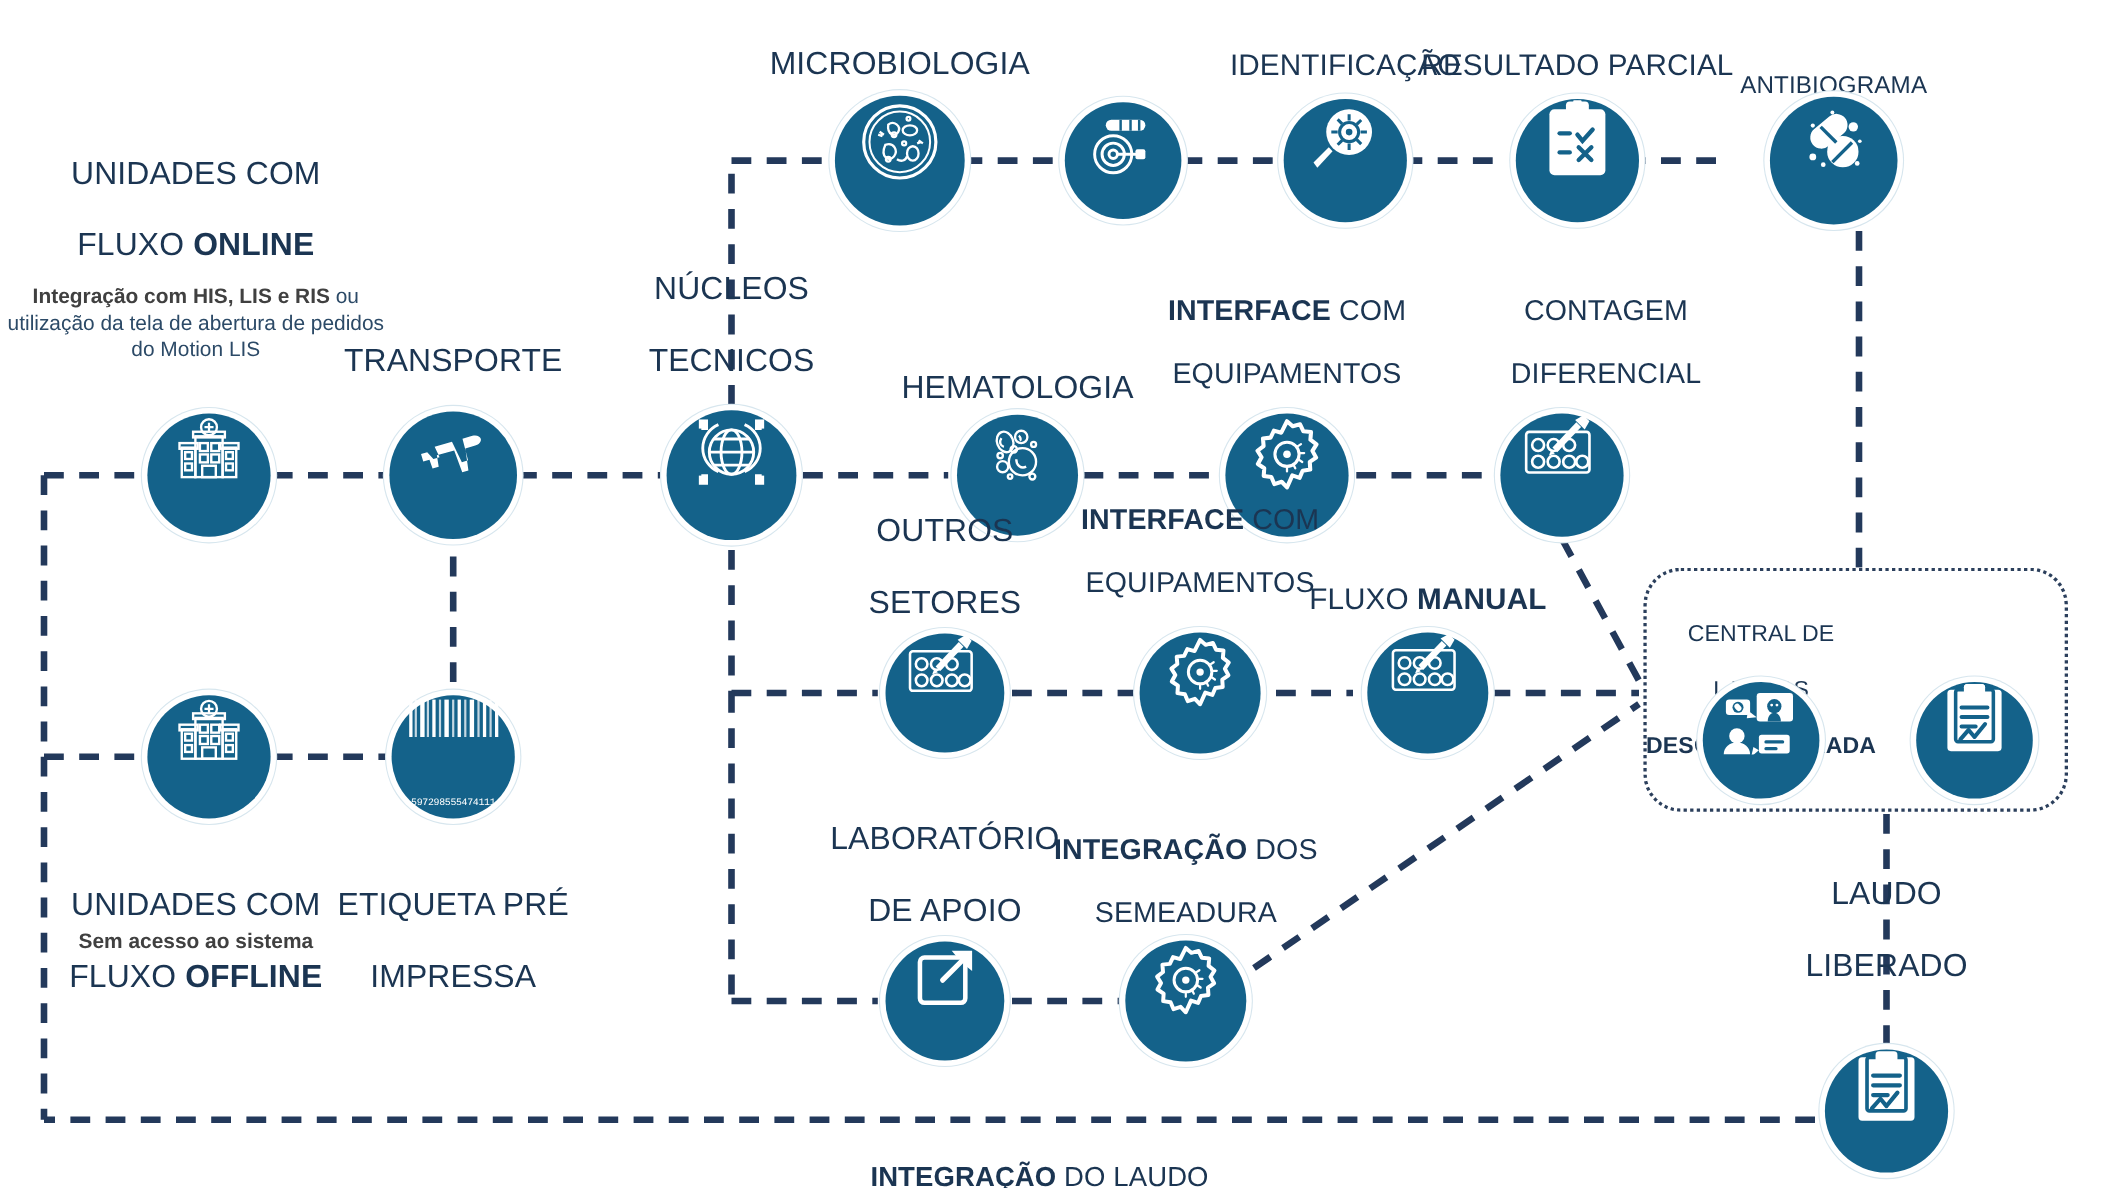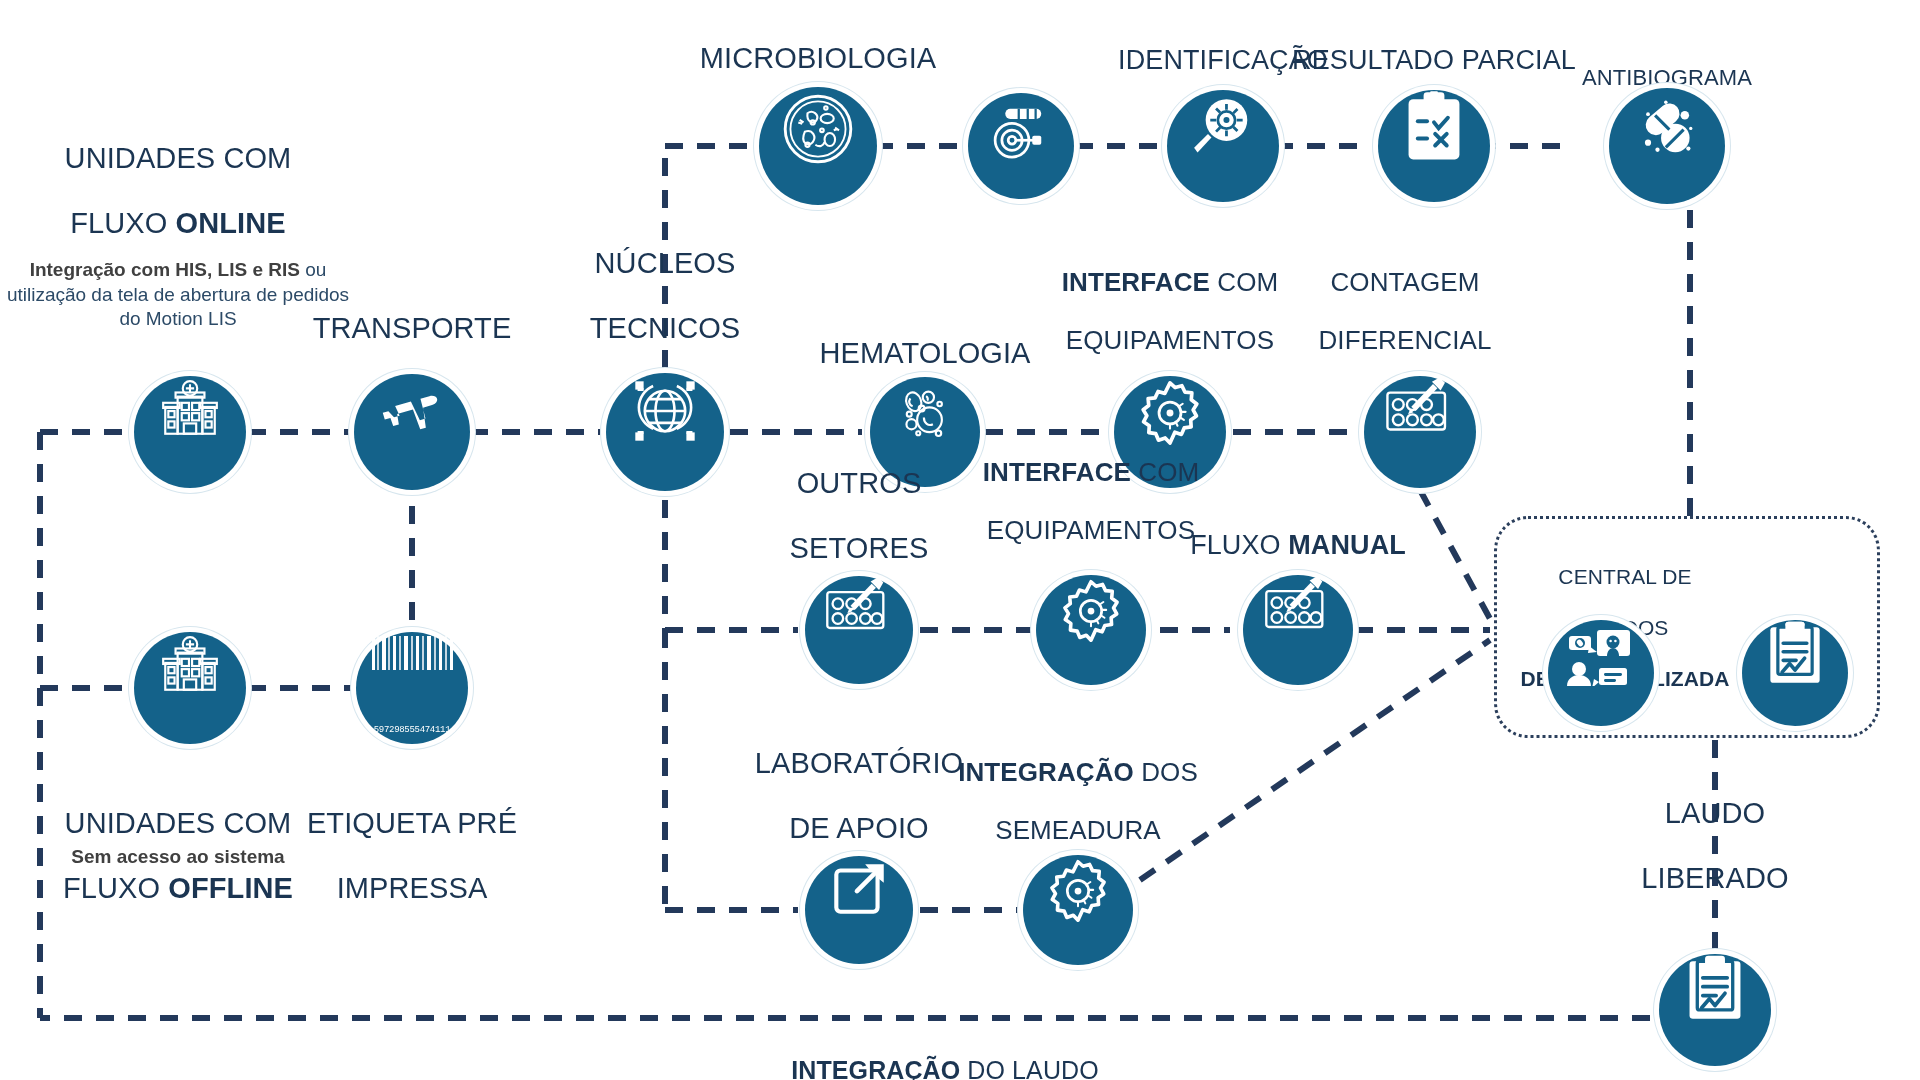--- a/index.html
+++ b/index.html
@@ -387,21 +387,21 @@
     <svg width="74" height="74" viewBox="0 0 64 64">
       <path fill="none" stroke="#ffffff" stroke-width="3.2" stroke-linejoin="round" d="M32 6l4.5 4 5.8-1.6 2.6 5.5 6 .6-.5 6 4.8 3.7-3.2 5.1 2.9 5.3-5 3.4.4 6-6 .9-2.4 5.6-5.7-1.9L32 58l-4.2-4.4-5.7 1.9-2.4-5.6-6-.9.4-6-5-3.4 2.9-5.3-3.2-5.1 4.8-3.7-.5-6 6-.6 2.6-5.5 5.8 1.6z"></path>
       <circle cx="32" cy="32" r="9.5" fill="none" stroke="#ffffff" stroke-width="2.4"></circle>
       <circle cx="32" cy="32" r="3" fill="#ffffff"></circle>
       <g stroke="#ffffff" stroke-width="1.8" stroke-linecap="round">
         <path d="M40 26l3-2M42 31h3.5M41 36l3 2M37 40l1.5 3M32 42v3.5"></path>
       </g>
     </svg>
   </div>
 
-  <div class="lbl" style="left:1405px; top:355px; font-size:26px;text-align:center;">
+  <div class="lbl" style="left:1460px; top:355px; font-size:26px;text-align:center;">
     <span>CONTAGEM</span><br>
     <span>DIFERENCIAL</span>
   </div>
   <div class="node" style="left:1420px; top:432px; width:112px; height:112px;">
     <svg width="76" height="68" viewBox="0 0 70 60">
       <rect x="5" y="14" width="53" height="34" rx="2.5" fill="none" stroke="#ffffff" stroke-width="2.2"></rect>
       <g fill="none" stroke="#ffffff" stroke-width="2.2">
         <circle cx="15" cy="25" r="5"></circle>
         <circle cx="28" cy="25" r="5"></circle>
         <circle cx="41" cy="25" r="5"></circle>
@@ -502,21 +502,21 @@
       <circle cx="32" cy="32" r="9.5" fill="none" stroke="#ffffff" stroke-width="2.4"></circle>
       <circle cx="32" cy="32" r="3" fill="#ffffff"></circle>
       <g stroke="#ffffff" stroke-width="1.8" stroke-linecap="round">
         <path d="M40 26l3-2M42 31h3.5M41 36l3 2M37 40l1.5 3M32 42v3.5"></path>
       </g>
     </svg>
   </div>
 
   <div class="panel" style="left:1494px; top:516px; width:386px; height:222px;"></div>
 
-  <div class="lbl lbl-below" style="left:1601px; top:538px; font-size:21px; line-height:1.22;margin-left:24px;">
+  <div class="lbl lbl-below" style="left:1601px; top:538px; font-size:21px; line-height:1.22;">
     <span>CENTRAL DE</span><br>
     <span>LAUDOS</span><br>
     <b>DESCENTRALIZADA</b>
   </div>
   <div class="node" style="left:1601px; top:673px; width:106px; height:106px;">
     <svg width="72" height="66" viewBox="0 0 72 66">
       <g fill="#ffffff">
         <rect x="32" y="10" width="33" height="26" rx="3"></rect>
         <rect x="4" y="16" width="22" height="14" rx="3"></rect>
         <path d="M24 26l8 6-9 1z"></path>

